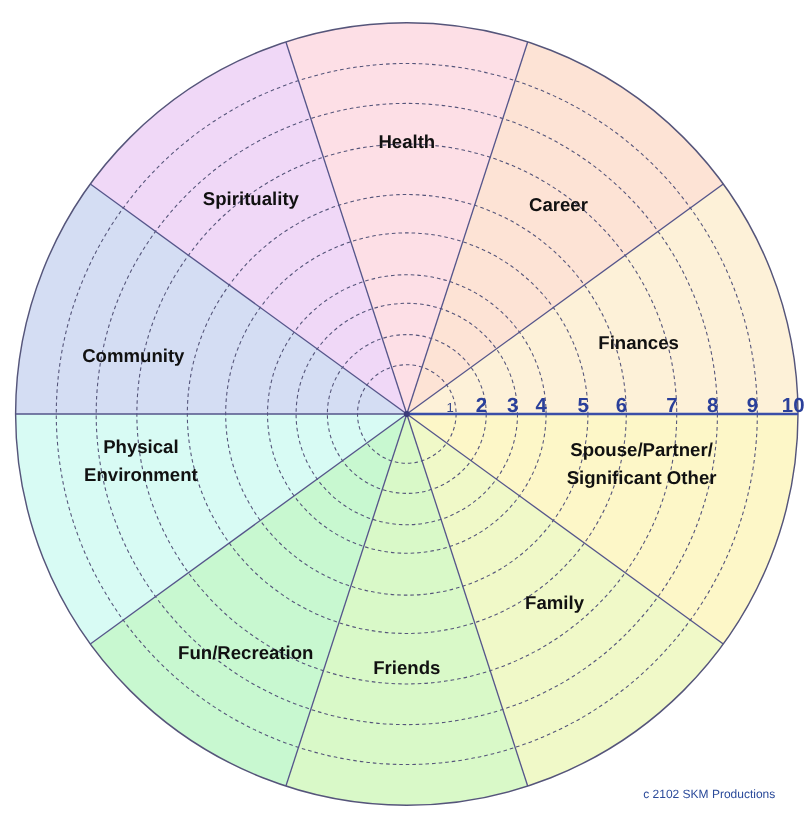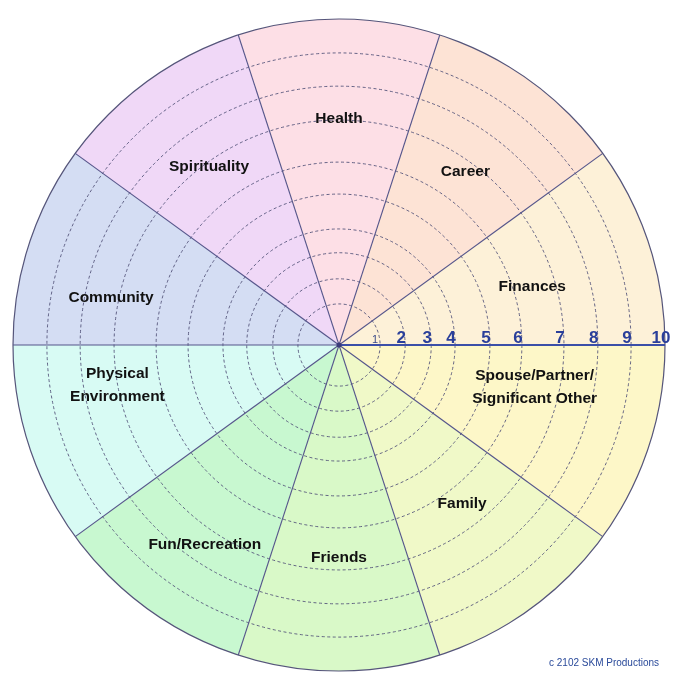--- a/index.html
+++ b/index.html
@@ -1,21 +1,21 @@
 <!DOCTYPE html>
 <html><head>
   <meta charset="utf-8">
   <style>
     html, body { margin: 0; padding: 0; background: #ffffff; }
     body { width: 677px; height: 682px; position: relative; overflow: hidden; font-family: "Liberation Sans", sans-serif; }
     #wheel { position: absolute; left: 0; top: 0; }
     .seg-label { font-family: "Liberation Sans", sans-serif; font-weight: bold; font-size: 15.5px; fill: #111111; }
     .scale-label { font-family: "Liberation Sans", sans-serif; font-weight: bold; font-size: 17px; fill: #2a3f9a; }
     .scale-label.small { font-size: 11px; font-weight: normal; fill: #3a4a8a; }
-    .copyright { position: absolute; left: 549px; top: 657px; font-size: 10px; color: #2a4a9a; font-family: "Liberation Sans", sans-serif; }
+    .copyright { position: absolute; left: 536px; top: 657px; font-size: 10px; color: #2a4a9a; font-family: "Liberation Sans", sans-serif; }
   </style>
 </head>
 <body>
 
 <svg id="wheel" width="677" height="682">
   <g id="g-segments">
       <path d="M339,345 L665,345 A326,326 0 0 1 602.7395401662329,536.6179922473463 Z" fill="#fdf7c8" stroke="none"></path>
       <path d="M339,345 L602.7395401662329,536.6179922473463 A326,326 0 0 1 439.73954016623287,655.04442431222 Z" fill="#f0f9c8" stroke="none"></path>
       <path d="M339,345 L439.73954016623287,655.04442431222 A326,326 0 0 1 238.2604598337672,655.0444243122201 Z" fill="#d9f9c8" stroke="none"></path>
       <path d="M339,345 L238.2604598337672,655.0444243122201 A326,326 0 0 1 75.26045983376719,536.6179922473463 Z" fill="#c8f8d0" stroke="none"></path>

